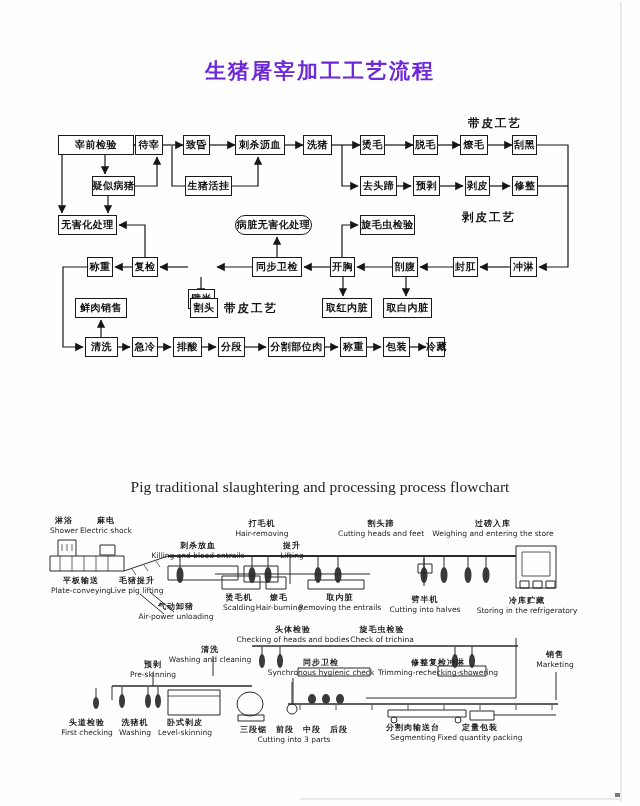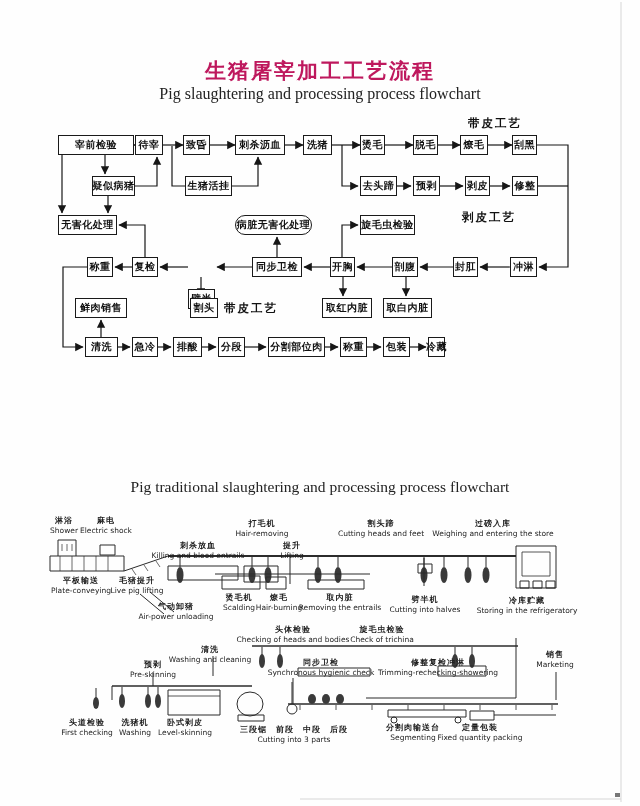--- a/index.html
+++ b/index.html
@@ -1,39 +1,38 @@
 <!DOCTYPE html>
 <html><head>
 <meta charset="utf-8">
 <style>
   html,body{margin:0;padding:0;background:#e8e8e8;}
   .page{position:relative;width:640px;height:806px;background:#fefefe;margin:0 auto;
         font-family:"DejaVu Sans","Liberation Sans",sans-serif;color:#161616;overflow:hidden;}
-  .title-zh{position:absolute;left:0;width:640px;text-align:center;font-size:21px;font-weight:900;letter-spacing:2px;color:#be185d;}
+  .title-zh{position:absolute;left:0;width:640px;text-align:center;font-size:21px;font-weight:900;letter-spacing:2px;color:#6d28d9;}
   .title-en{position:absolute;left:0;width:640px;text-align:center;font-size:16px;font-family:"Liberation Serif","DejaVu Serif",serif;color:#222;}
   #t1{top:57px;} #s1{top:85px;} #t2{top:449px;} #s2{top:478px;font-size:15.5px;}
   .flow-box{position:absolute;height:20px;box-sizing:border-box;border:1.4px solid #1a1a1a;background:#fff;
             display:flex;align-items:center;justify-content:center;font-size:10px;font-weight:700;
             white-space:nowrap;letter-spacing:0.5px;color:#111;z-index:3;}
   .flow-float{position:absolute;font-size:11.5px;font-weight:700;letter-spacing:2px;color:#111;z-index:3;white-space:nowrap;}
   svg.overlay{position:absolute;left:0;top:0;width:640px;height:806px;z-index:2;}
   svg.overlay polyline{fill:none;stroke:#161616;stroke-width:1.2;}
   .dlabel{position:absolute;transform:translateX(-50%);text-align:center;line-height:1.25;z-index:3;white-space:nowrap;color:#1c1c1c;}
   .dlabel .zh{font-size:8px;font-weight:700;letter-spacing:1px;}
   .dlabel .en{font-size:7.5px;}
   .schem{position:absolute;left:0;top:0;width:640px;height:806px;z-index:1;}
   .schem *{vector-effect:non-scaling-stroke;}
 </style>
 </head>
 <body>
 
 <div class="page">
 
   <div id="t1" class="title-zh">生猪屠宰加工工艺流程</div>
-  <div id="s1" class="title-en">Pig slaughtering and processing process flowchart</div>
   <div id="s2" class="title-en">Pig traditional slaughtering and processing process flowchart</div>
 
   <svg class="schem" viewBox="0 0 640 806" fill="none" stroke="#2b2b2b" stroke-width="1">
 
     <path d="M621,2 V802 M300,799 H621" stroke="#d6d6d6"></path>
     <rect x="615" y="793" width="5" height="4" fill="#777" stroke="none"></rect>
 
     <g>
       <path d="M58,556 V540 H76 V556"></path>
       <path d="M62,544 v7 M67,544 v7 M72,544 v7" stroke-width="0.7"></path>

